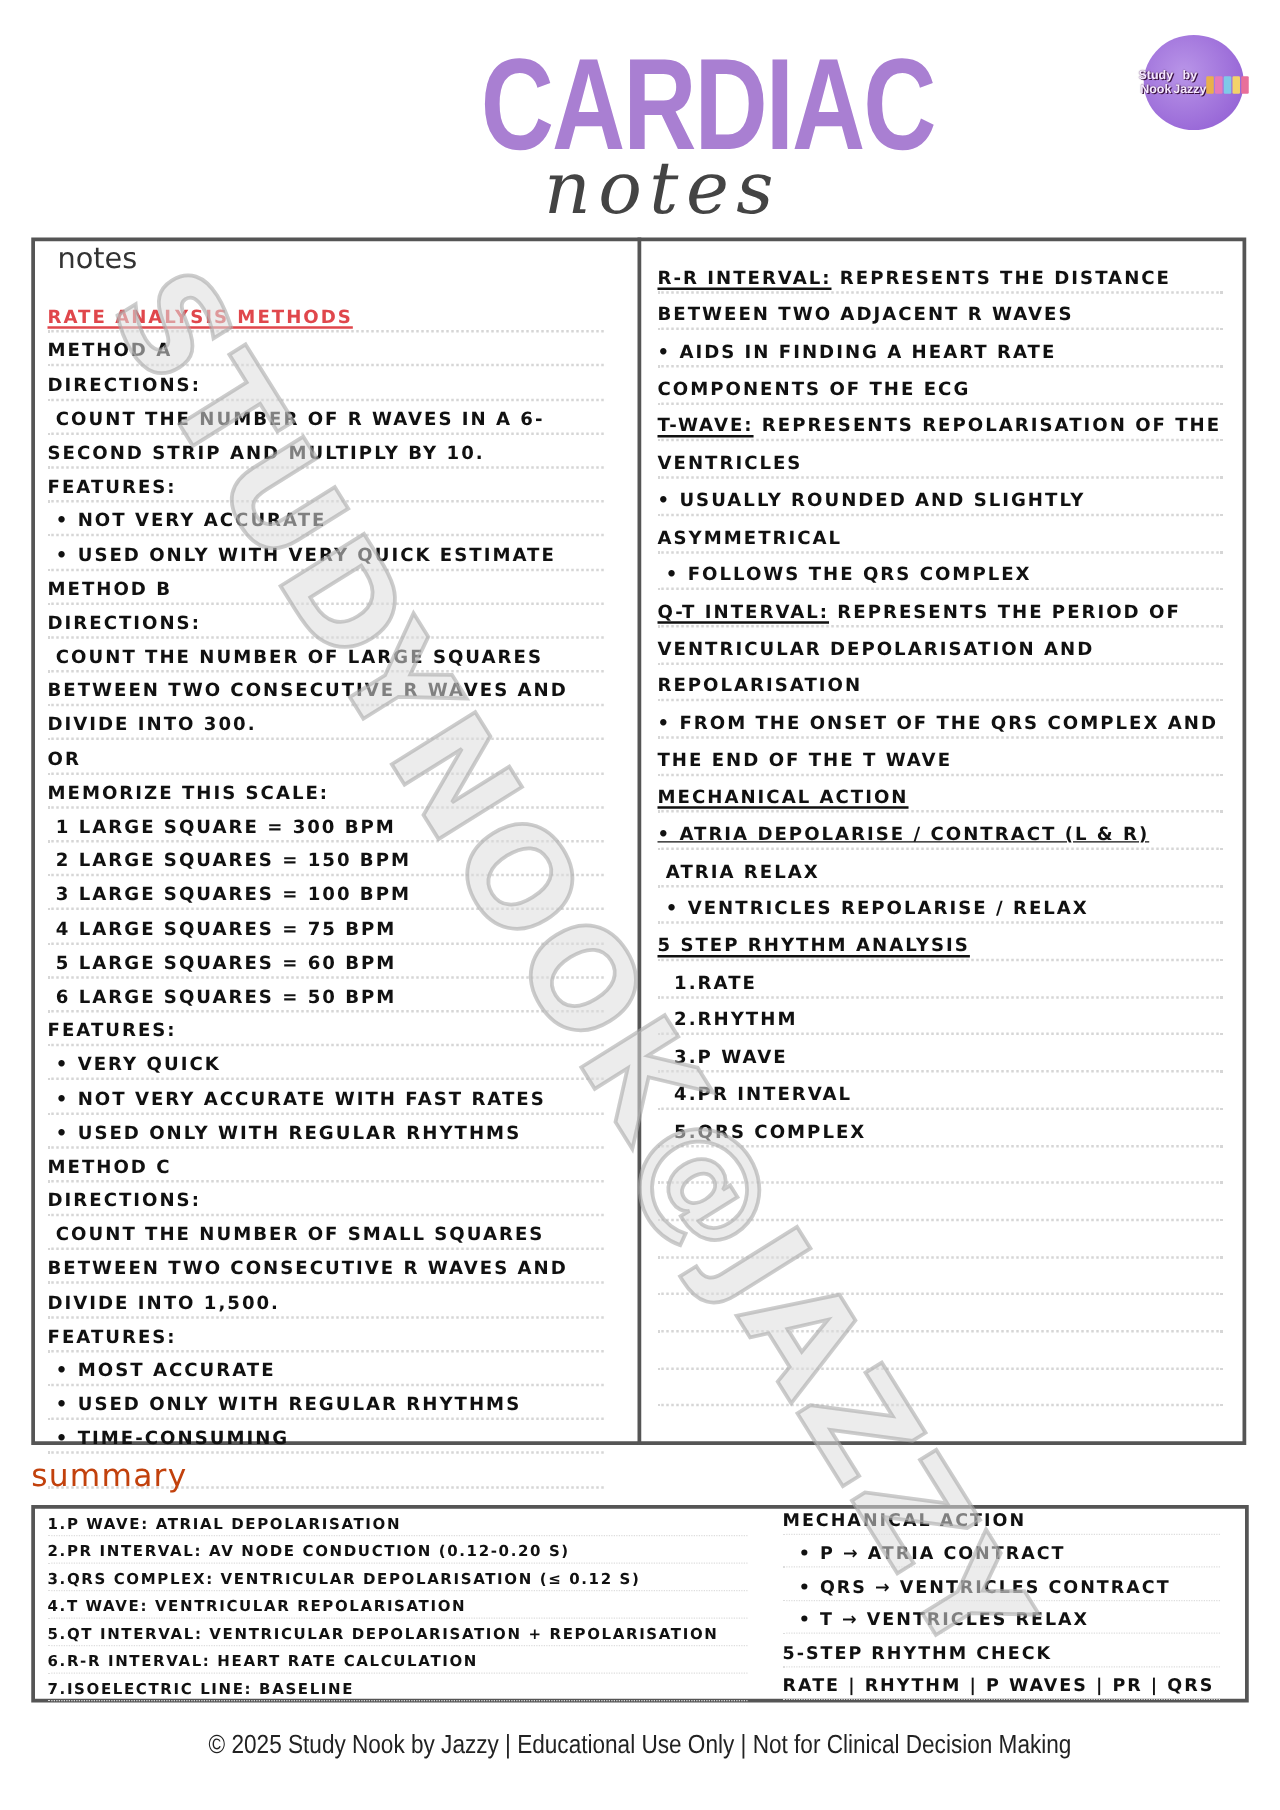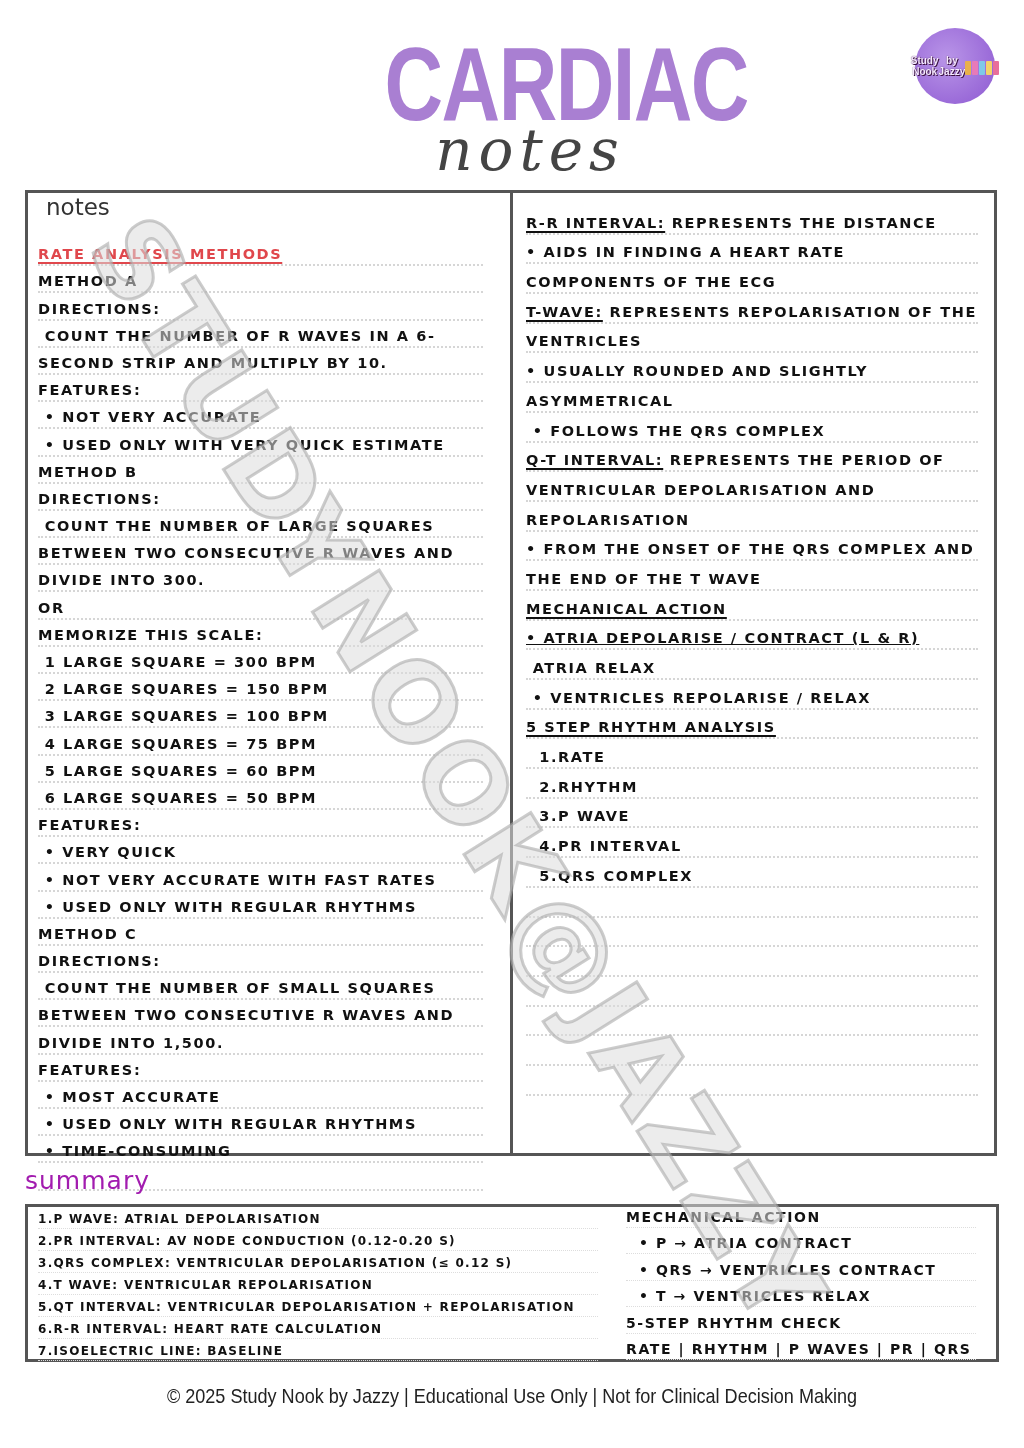--- a/index.html
+++ b/index.html
@@ -22,21 +22,21 @@
   .line { position: relative; height: 27.1px; border-bottom: 2px dotted #d6d6d6; box-sizing: border-box; }
   .line span { position: absolute; left: 0; bottom: 2px; white-space: nowrap; font-family: "DejaVu Sans", sans-serif; font-weight: 700; font-size: 14.5px; letter-spacing: 1.6px; text-transform: uppercase; color: #111; }
   .u { text-decoration: underline; text-underline-offset: 3px; text-decoration-thickness: 2px; }
   .red { color: #e0474c !important; }
 
   .left-lines { left: 38px; top: 216px; width: 445px; margin-top: 23px; }
   .left-lines .line { height: 27.2px; }
   .right-lines { left: 526px; top: 205px; width: 452px; }
   .right-lines .line { height: 29.7px; }
 
-  .summary-label { position: absolute; left: 25px; top: 1166px; font-size: 25px; color: #a21caf; line-height: 30px; letter-spacing: 1px; }
+  .summary-label { position: absolute; left: 25px; top: 1166px; font-size: 25px; color: #c2410c; line-height: 30px; letter-spacing: 1px; }
   .summary-box { position: absolute; left: 25px; top: 1204px; width: 974px; height: 158px; border: 3px solid #555; box-sizing: border-box; }
   .sum-left { position: absolute; left: 38px; top: 1207px; width: 560px; }
   .sum-left .line { height: 22px; border-bottom: 1px dotted #ddd; }
   .sum-left .line span { font-size: 12px; letter-spacing: 1.3px; }
   .sum-right { position: absolute; left: 626px; top: 1201px; width: 350px; }
   .sum-right .line { height: 26.5px; border-bottom: 1px dotted #ddd; }
   .sum-right .line span { font-size: 14px; letter-spacing: 1.6px; }
 
   .footer { position: absolute; left: 0; top: 1384px; width: 1024px; text-align: center; font-family: "Liberation Sans", sans-serif; font-size: 21px; color: #222; transform: scaleX(0.86); }
 
@@ -171,20 +171,23 @@
     </div>
     <div class="line">
       <span><b style="white-space: pre;"></b></span>
     </div>
   </div>
 <div class="lines right-lines" id="right-lines">
     <div class="line">
       <span><b class="u">R-R INTERVAL:</b><b style="white-space: pre;"> REPRESENTS THE DISTANCE</b></span>
     </div>
     <div class="line">
+      <span><b style="white-space: pre;">BETWEEN TWO ADJACENT R WAVES</b></span>
+    </div>
+    <div class="line">
       <span><b style="white-space: pre;">• AIDS IN FINDING A HEART RATE</b></span>
     </div>
     <div class="line">
       <span><b style="white-space: pre;">COMPONENTS OF THE ECG</b></span>
     </div>
     <div class="line">
       <span><b class="u">T-WAVE:</b><b style="white-space: pre;"> REPRESENTS REPOLARISATION OF THE</b></span>
     </div>
     <div class="line">
       <span><b style="white-space: pre;">VENTRICLES</b></span>

